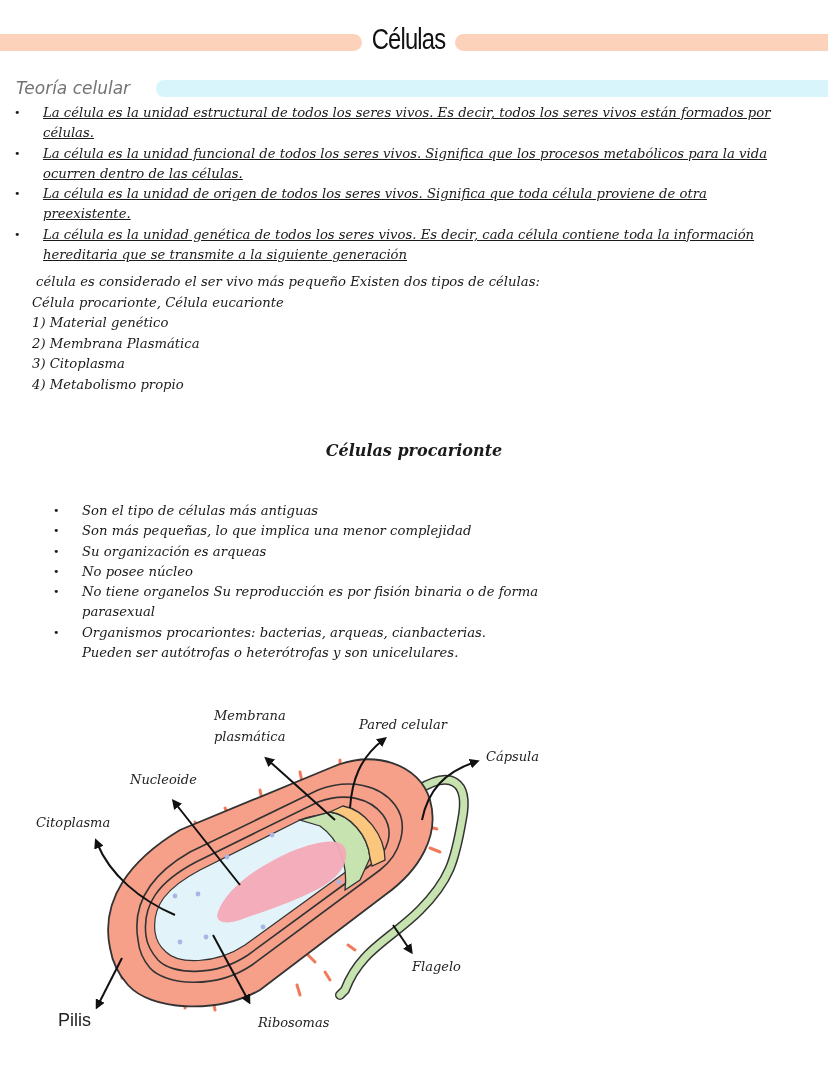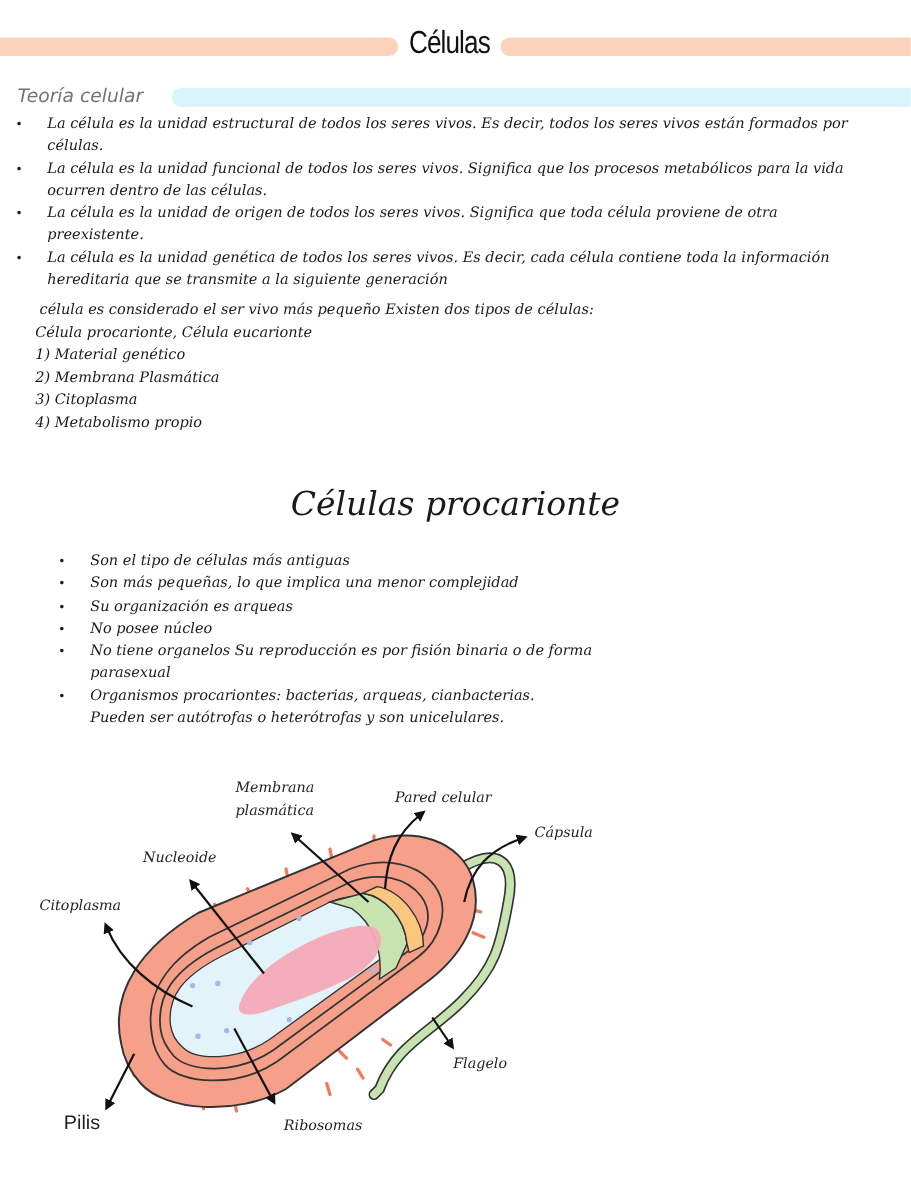--- a/index.html
+++ b/index.html
@@ -21,29 +21,29 @@
   .section-head .label { position: absolute; left: 0; top: 0; font-size: 17px; color: #737373;
                          font-family: "DejaVu Sans", sans-serif; }
   .section-head .bar { position: absolute; left: 140px; right: 0; top: 2px; height: 17px;
                        background: #d9f5fc; border-radius: 8px 0 0 8px; }
 
   .bullets { position: absolute; left: 0; margin: 0; padding: 0; list-style: none; }
   .bullets li { position: relative; padding-left: 43px; font-size: 13.2px; line-height: 20.3px;
                 color: #1a1a1a; }
   .bullets li::before { content: "•"; position: absolute; left: 14px; top: 0; font-style: normal;
                         font-family: "DejaVu Sans", sans-serif; font-size: 11px; }
-  .theory { top: 103px; width: 790px; }
+  .theory { top: 103px; width: 790px; text-decoration: underline; }
   .prok { top: 501px; width: 500px; margin-left: 39px; }
 
   .plain-lines { position: absolute; left: 32px; top: 272px; margin: 0; padding: 0; list-style: none; }
   .plain-lines li { font-size: 13.2px; line-height: 20.5px; }
   .plain-lines li.indent { padding-left: 4px; }
 
   .subheading { position: absolute; top: 441px; left: 0; width: 828px; text-align: center;
-                font-size: 30px; padding-left: 0; }
+                font-size: 16px; padding-left: 0; font-weight: bold; }
   .subheading span { display: inline-block; margin-left: 0; transform: translateX(0); }
 
   .diagram { position: absolute; left: 0; top: 690px; width: 828px; height: 370px; }
   .lbl { font-family: "DejaVu Serif", serif; font-style: italic; font-size: 13px; fill: #222; }
   .lbl-pilis { font-family: "Liberation Sans", sans-serif; font-size: 18px; fill: #222; }
 </style>
 </head>
 <body>
 
 <div class="title-row">

